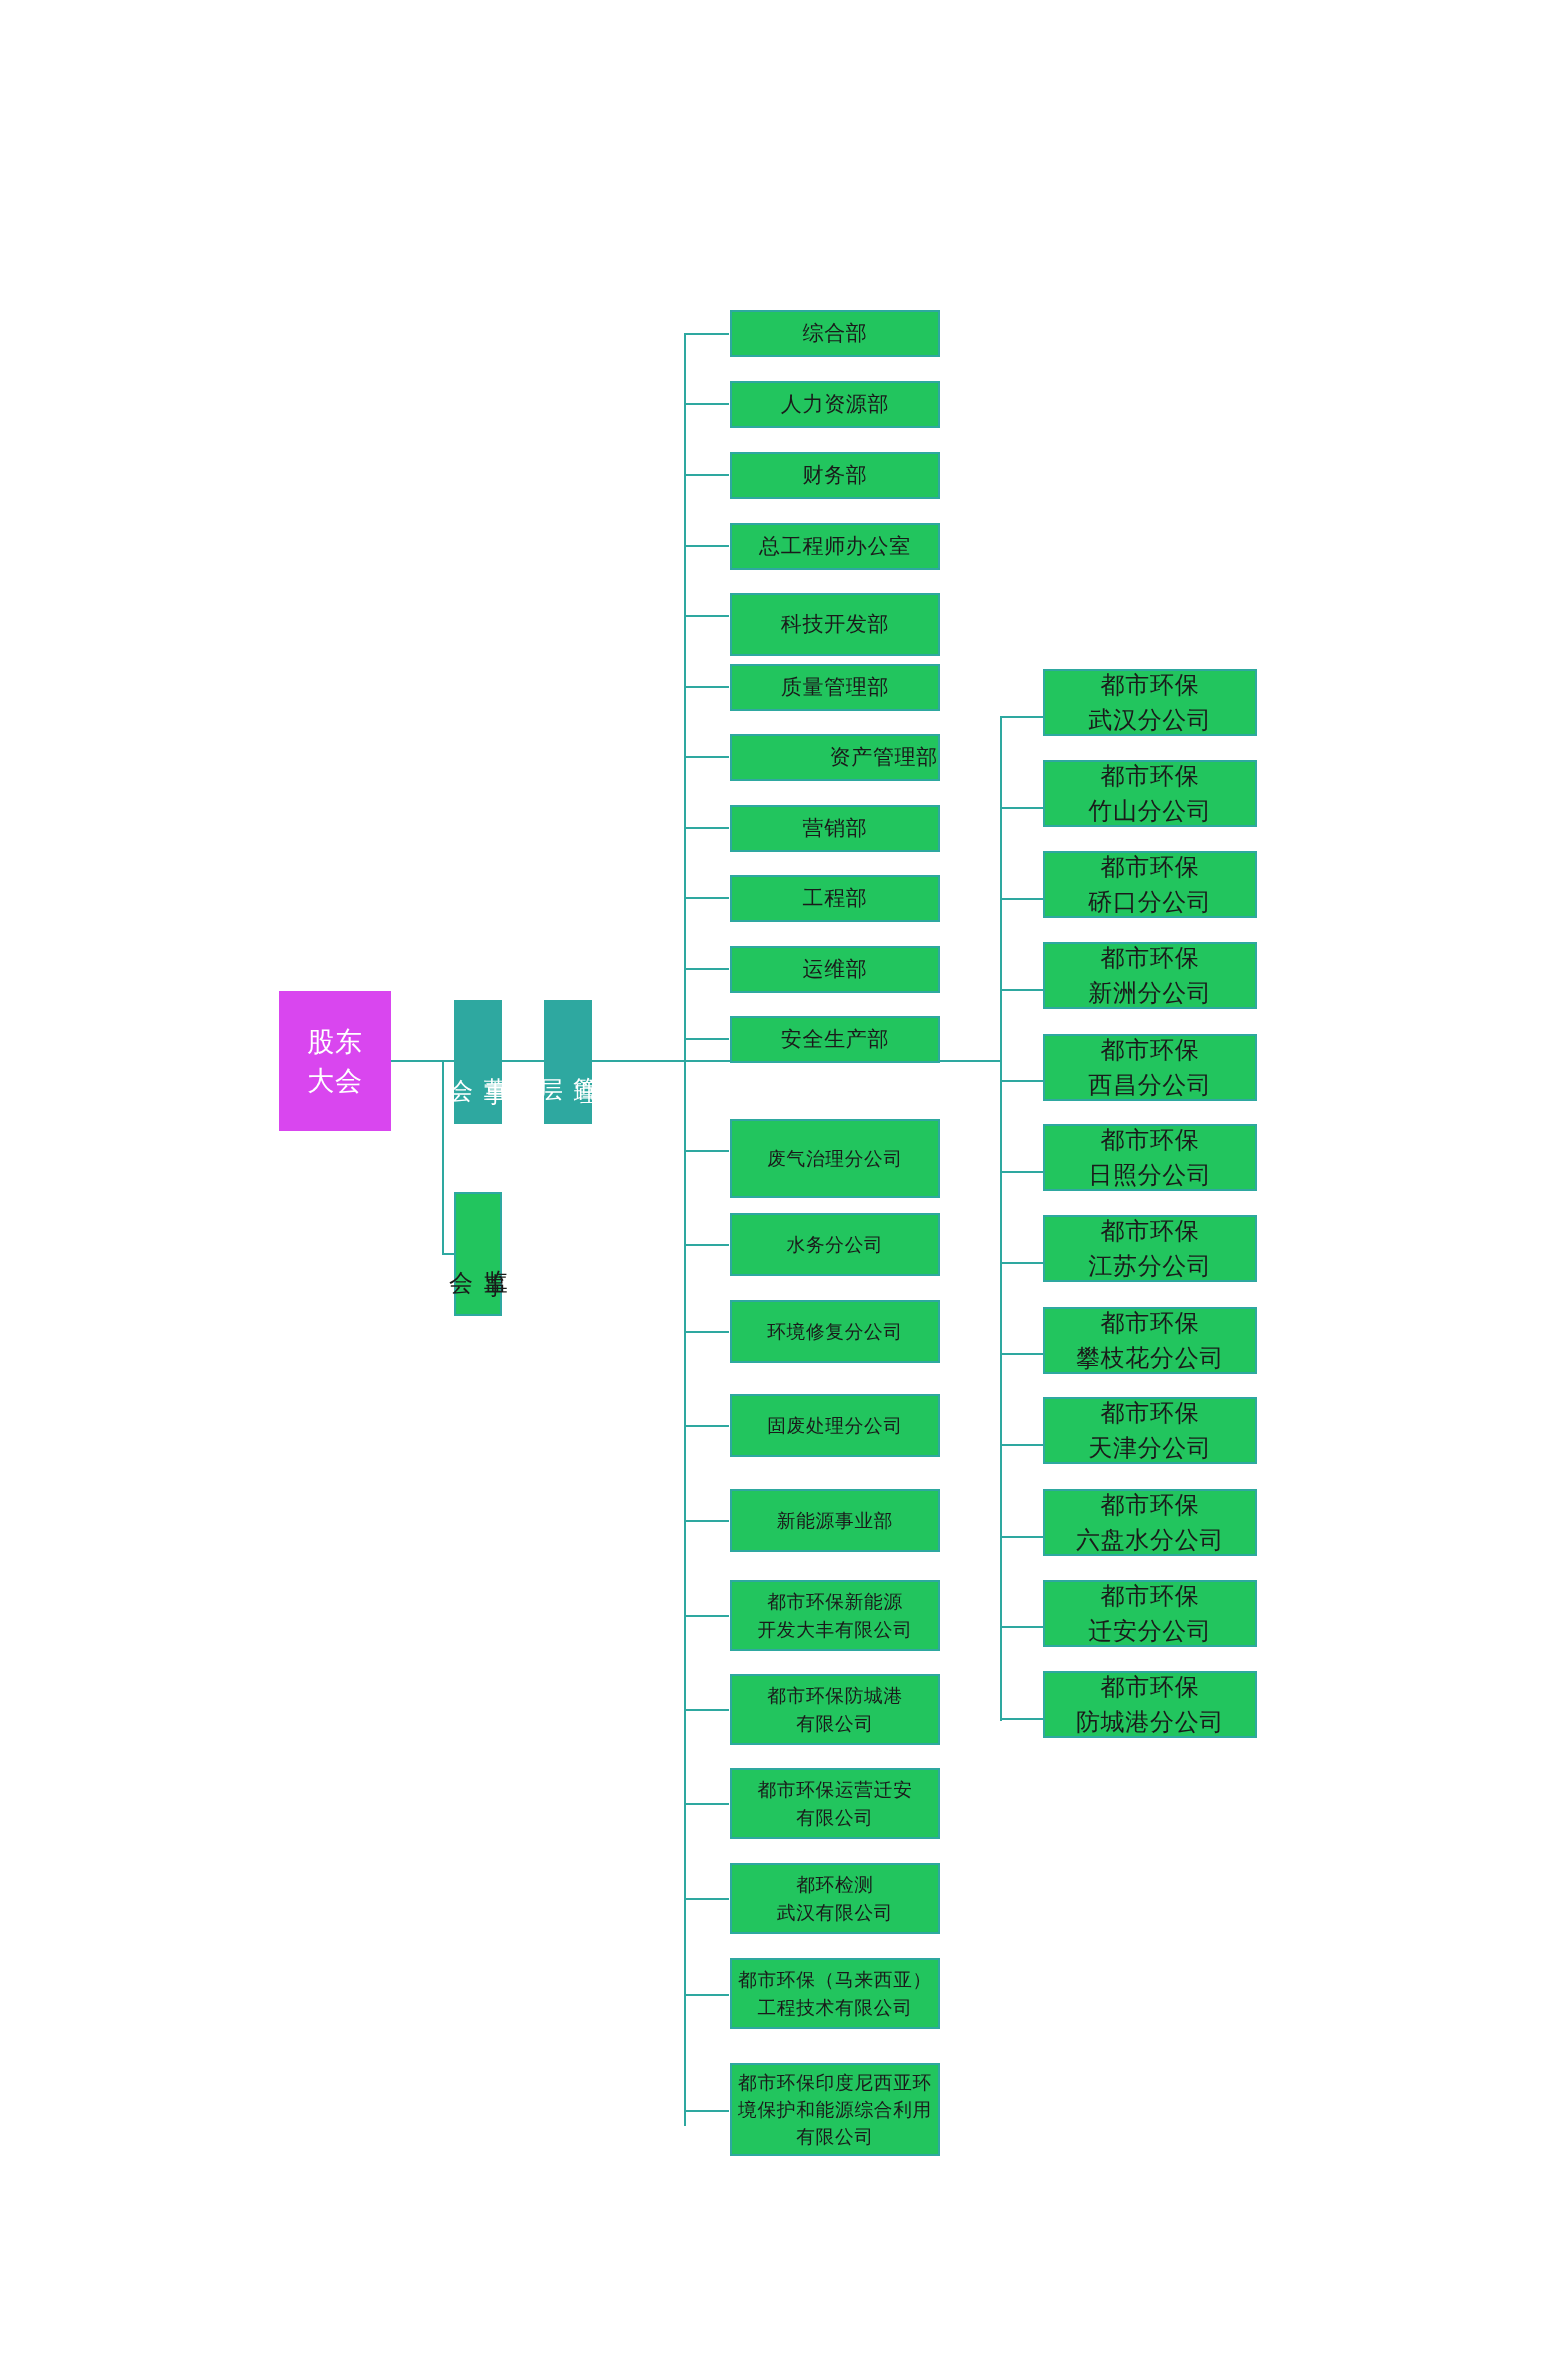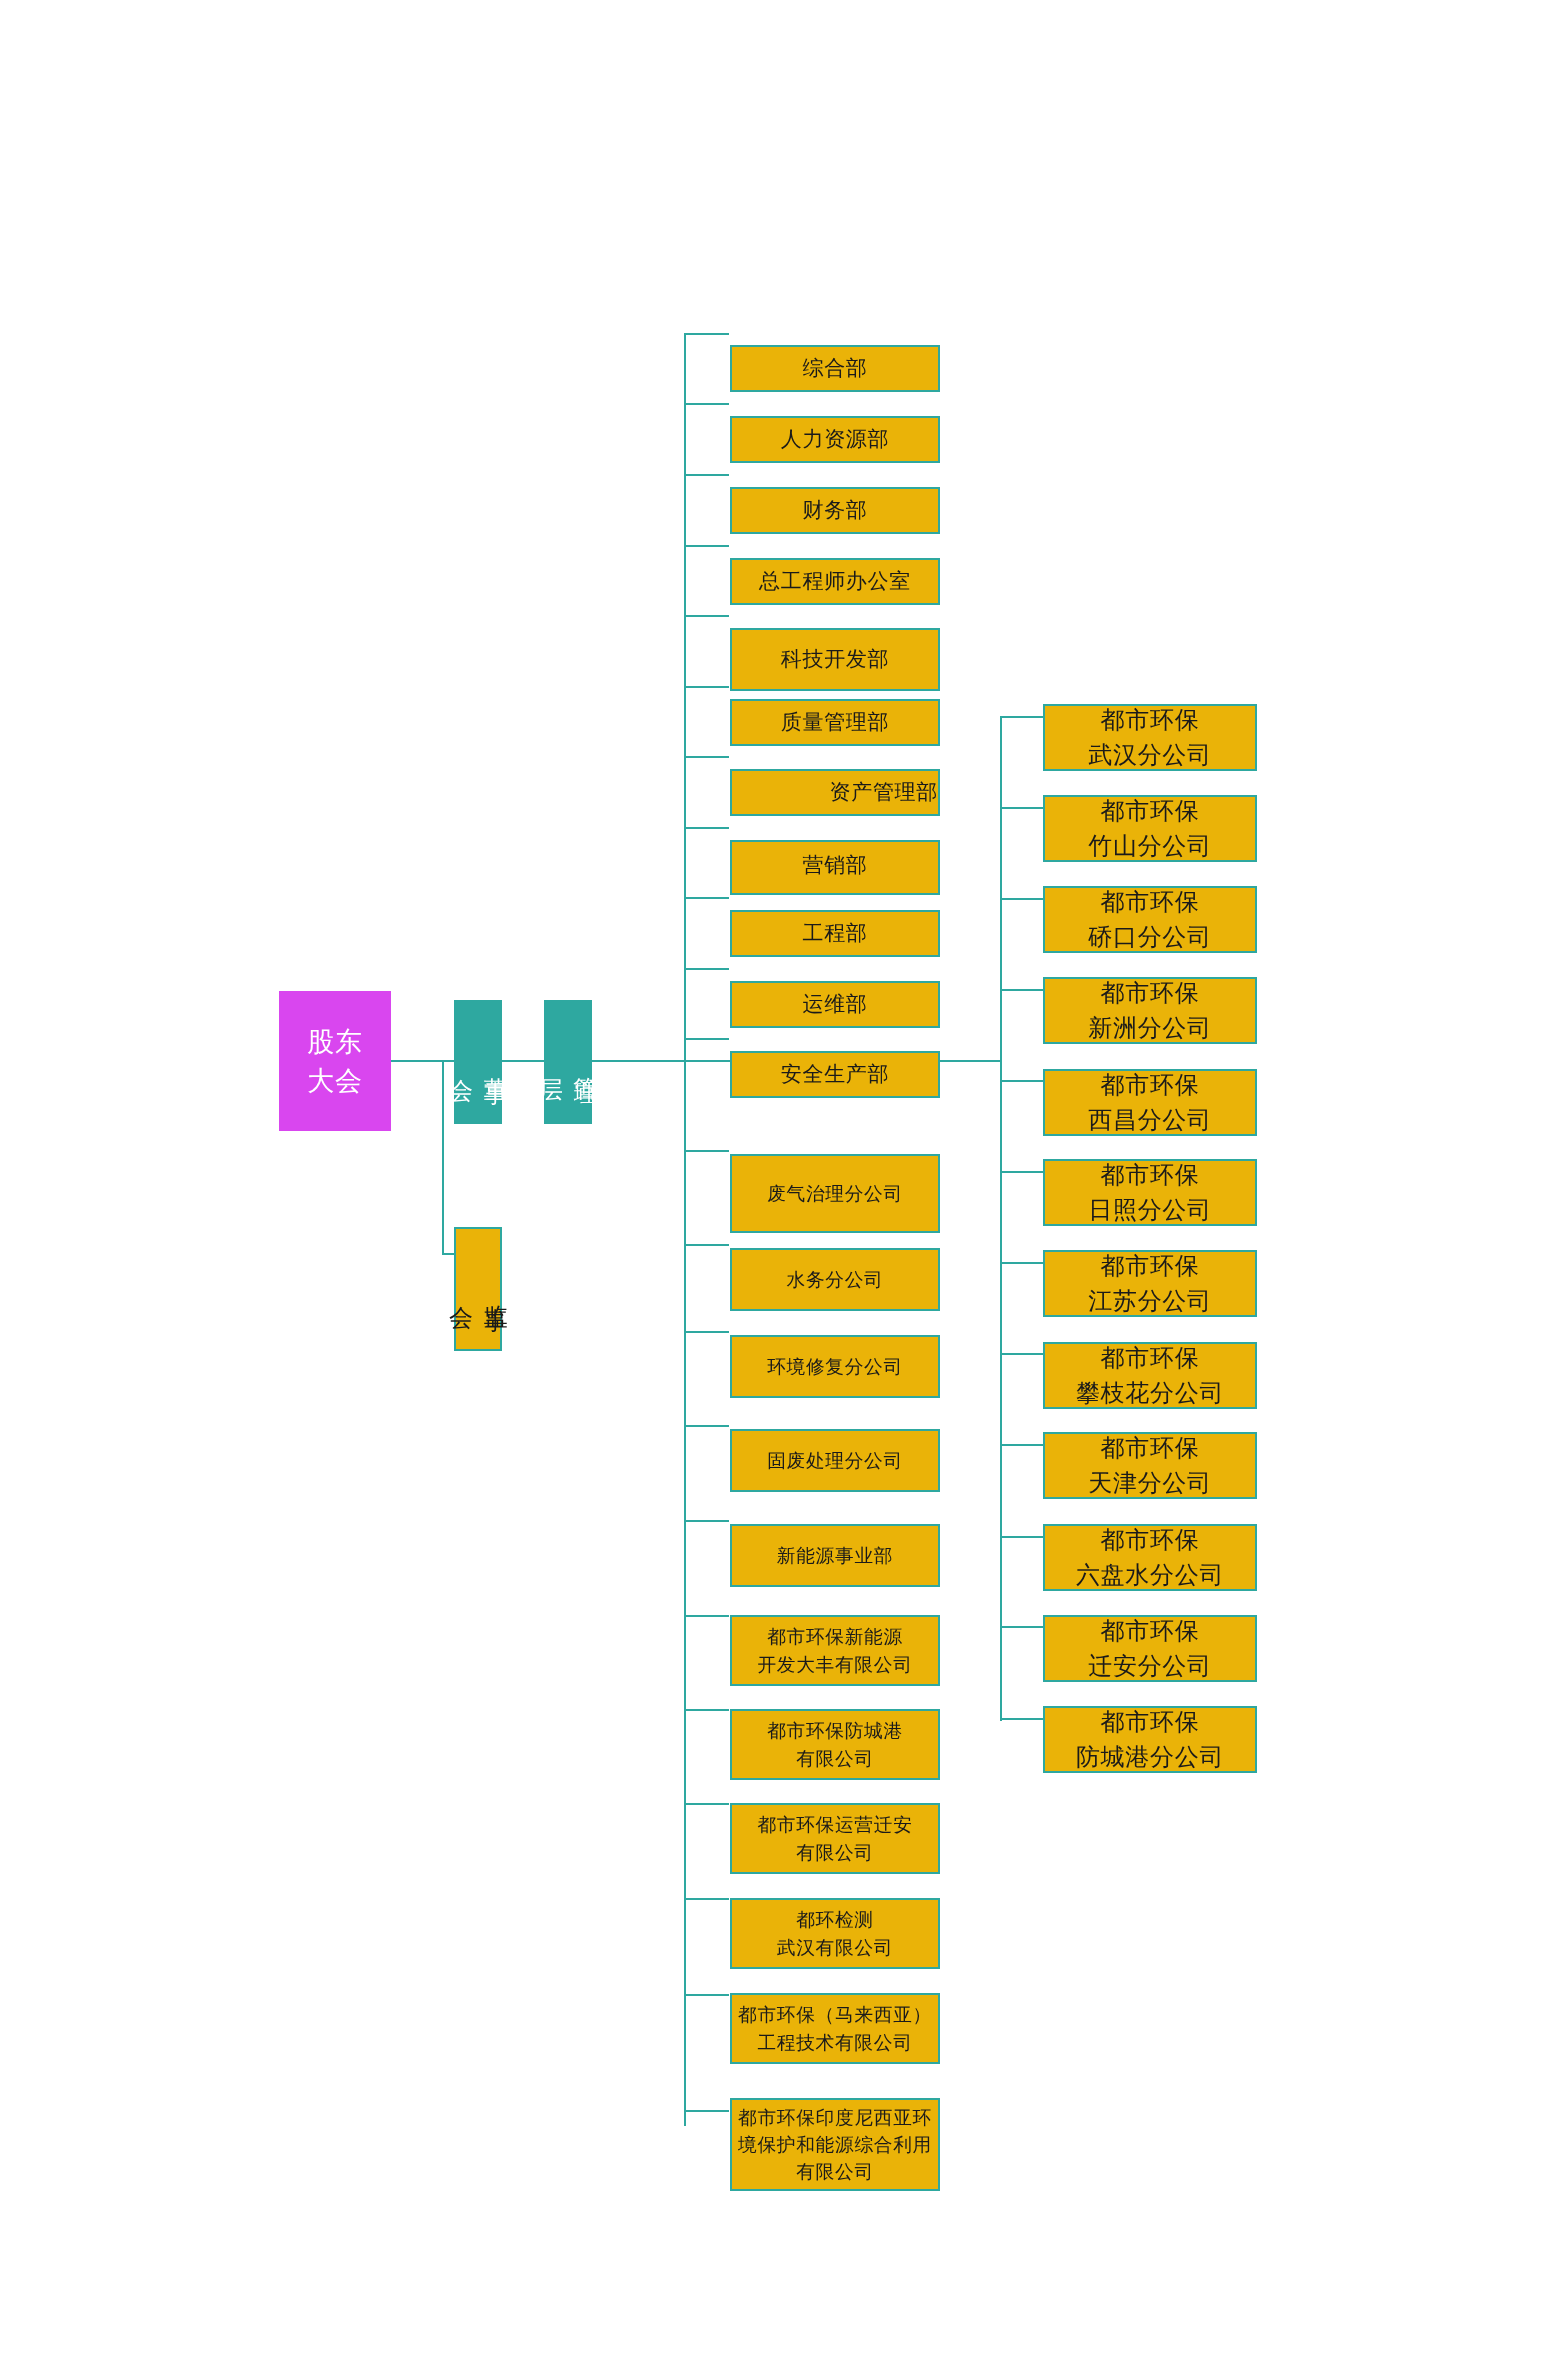--- a/index.html
+++ b/index.html
@@ -24,23 +24,22 @@
     justify-content:center;
     text-align:center;
     line-height:1.45;
     color:#1a1a1a;
     letter-spacing:0.7px;
   }
   .node .txt{display:block;white-space:pre-line;}
 
   
   .node.outline{
-    background:#eab308;
+    background:#22c55e;
     border:2px solid #2ea8a0;
-    margin-top:35px;
   }
   
   .node.fill-blue{
     background:#d946ef;
     border:none;
     color:#ffffff;
   }
   .node.fill-teal{
     background:#2ea8a0;
     border:none;
@@ -134,21 +133,21 @@
   <div class="node outline s-dept" style="left:730px;top:664px;width:210px;height:47px;">
     <span class="txt">质量管理部</span>
   </div>
 
   <div class="ln h" style="left:684px;top:756px;width:45px;"></div>
   <div class="node outline s-dept" style="left:730px;top:734px;width:210px;height:47px;justify-content:flex-end;">
     <span class="txt">资产管理部</span>
   </div>
 
   <div class="ln h" style="left:684px;top:827px;width:45px;"></div>
-  <div class="node outline s-dept" style="left:730px;top:805px;width:210px;height:55px;font-family:Liberation Mono, monospace;">
+  <div class="node outline s-dept" style="left:730px;top:805px;width:210px;height:47px;">
     <span class="txt">营销部</span>
   </div>
 
   <div class="ln h" style="left:684px;top:897px;width:45px;"></div>
   <div class="node outline s-dept" style="left:730px;top:875px;width:210px;height:47px;">
     <span class="txt">工程部</span>
   </div>
 
   <div class="ln h" style="left:684px;top:968px;width:45px;"></div>
   <div class="node outline s-dept" style="left:730px;top:946px;width:210px;height:47px;">

